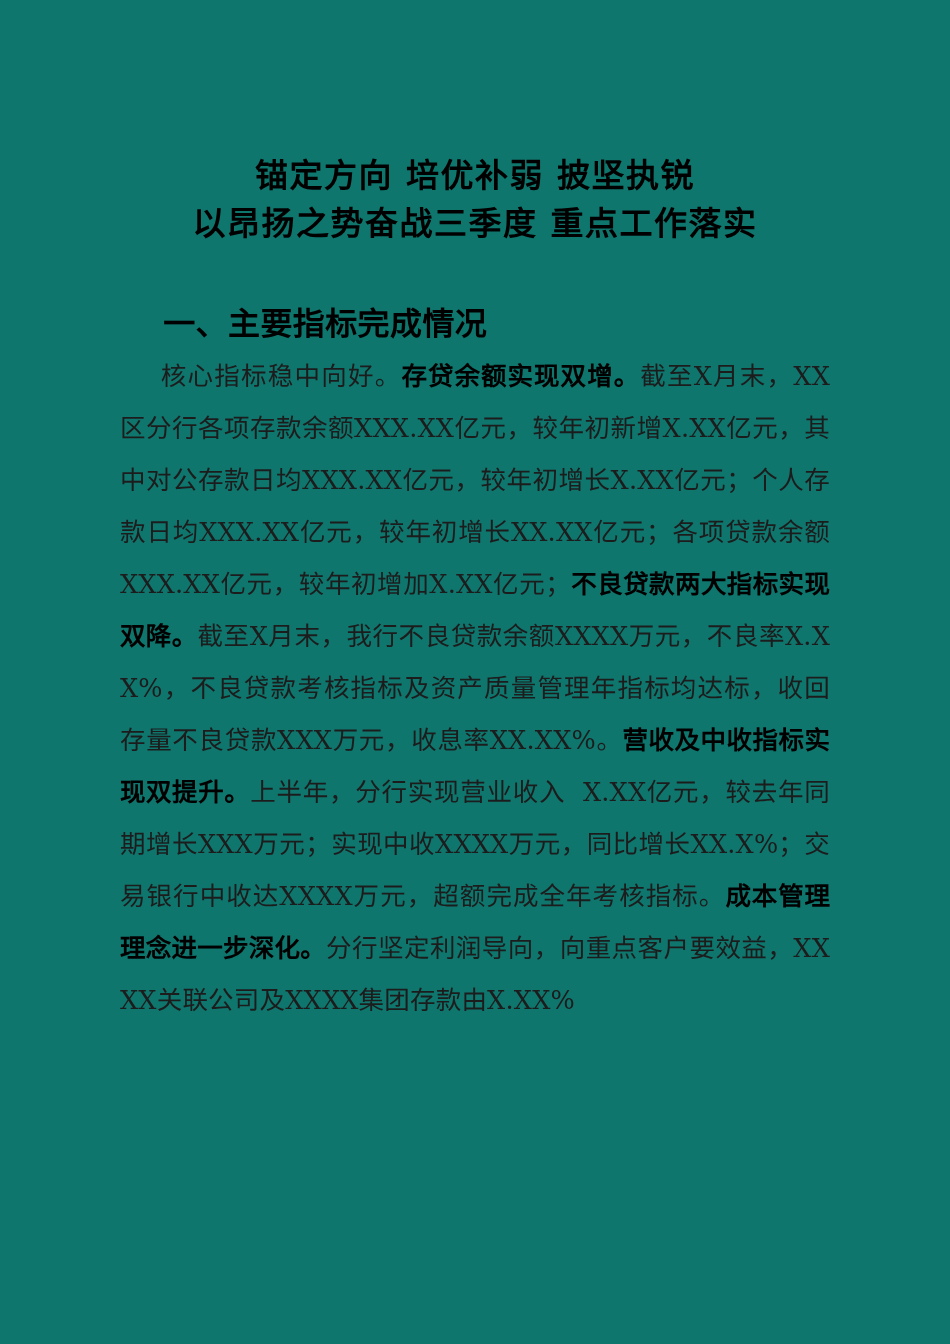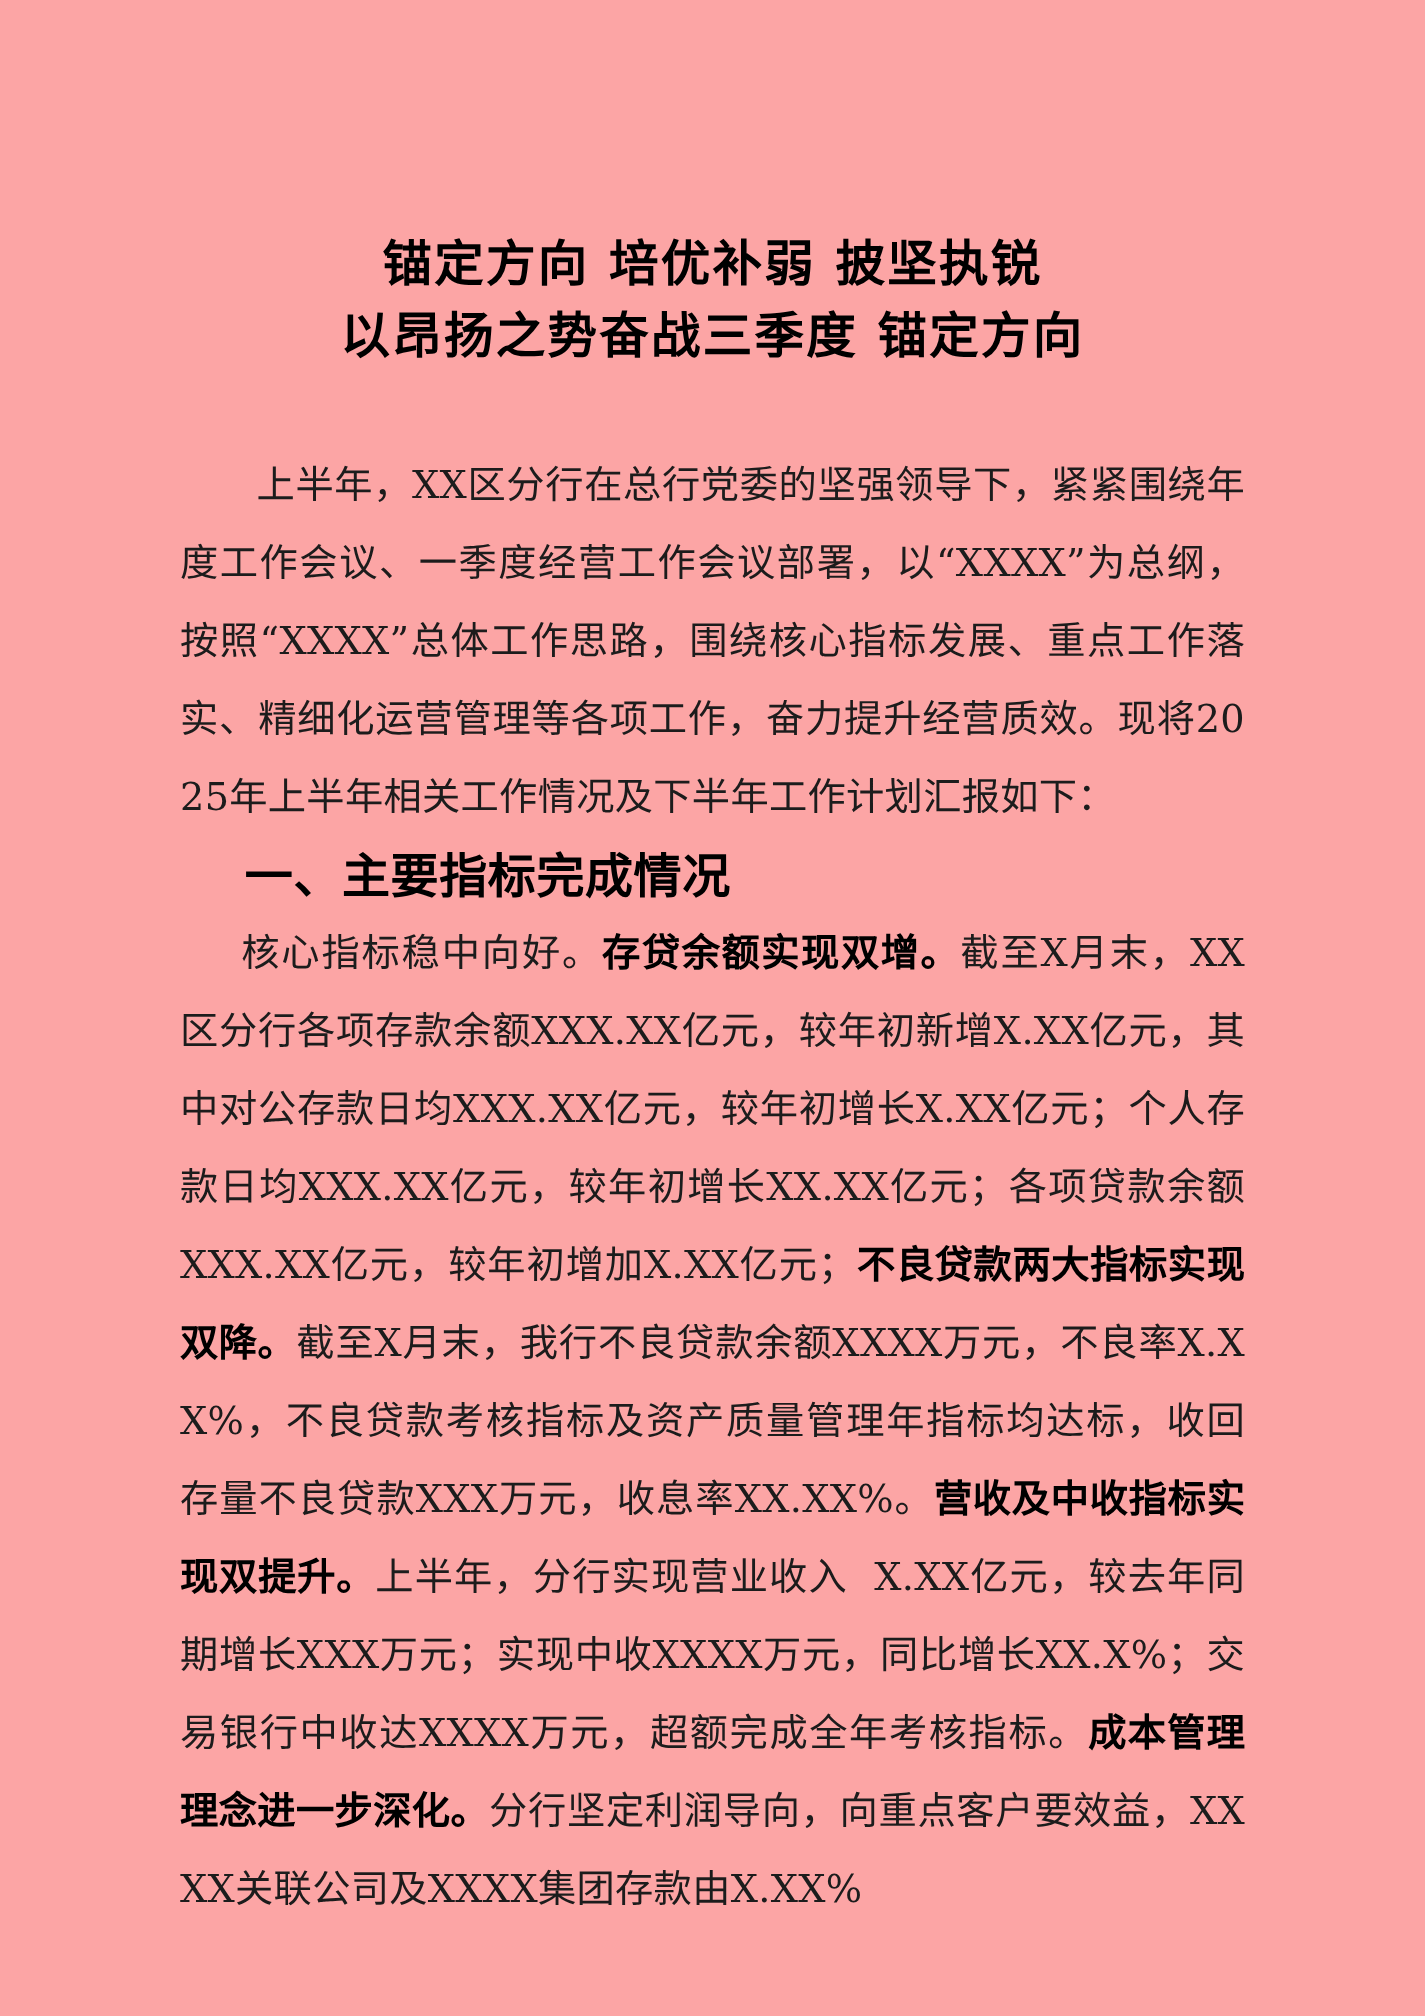--- a/index.html
+++ b/index.html
@@ -13,21 +13,21 @@
     height: 1344px;
     overflow: hidden;
     font-family: "DejaVu Serif", "Liberation Serif", serif;
     color: #1a1a1a;
     -webkit-font-smoothing: antialiased;
   }
   .page {
     position: relative;
     width: 950px;
     height: 1344px;
-    background: #fca5a5;
+    background: #0f766e;
     box-sizing: border-box;
   }
 
   
   .doc-title {
     margin: 0;
     padding-top: 152px;
     text-align: center;
     font-family: "DejaVu Serif", "Liberation Serif", serif;
     font-weight: 700;
@@ -80,26 +80,25 @@
   }
   .gapspace { white-space: pre; }
 </style>
 </head>
 <body>
 
 <div class="page">
 
   <h1 class="doc-title">
     <span class="title-line">锚定方向 培优补弱 披坚执锐</span>
-    <span class="title-line">以昂扬之势奋战三季度 锚定方向</span>
+    <span class="title-line">以昂扬之势奋战三季度 重点工作落实</span>
   </h1>
 
   <div class="body-area">
 
-    <p class="para">上半年，XX区分行在总行党委的坚强领导下，紧紧围绕年度工作会议、一季度经营工作会议部署，以“XXXX”为总纲，按照“XXXX”总体工作思路，围绕核心指标发展、重点工作落实、精细化运营管理等各项工作，奋力提升经营质效。现将2025年上半年相关工作情况及下半年工作计划汇报如下：</p>
 
     <h2 class="section-heading">一、主要指标完成情况</h2>
 
     <p class="para tight" id="section-one-body"><span>核心指标稳中向好。</span><span class="b">存贷余额实现双增。</span><span>截至X月末，XX区分行各项存款余额XXX.XX亿元，较年初新增X.XX亿元，其中对公存款日均XXX.XX亿元，较年初增长X.XX亿元；个人存款日均XXX.XX亿元，较年初增长XX.XX亿元；各项贷款余额XXX.XX亿元，较年初增加X.XX亿元；</span><span class="b">不良贷款两大指标实现双降。</span><span>截至X月末，我行不良贷款余额XXXX万元，不良率X.XX%，不良贷款考核指标及资产质量管理年指标均达标，收回存量不良贷款XXX万元，收息率XX.XX%。</span><span class="b">营收及中收指标实现双提升。</span><span>上半年，分行实现营业收入</span><span class="gapspace">  </span><span>X.XX亿元，较去年同期增长XXX万元；实现中收XXXX万元，同比增长XX.X%；交易银行中收达XXXX万元，超额完成全年考核指标。</span><span class="b">成本管理理念进一步深化。</span><span>分行坚定利润导向，向重点客户要效益，XXXX关联公司及XXXX集团存款由X.XX%</span></p>
 
   </div>
 
 </div>
 
 </body></html>

